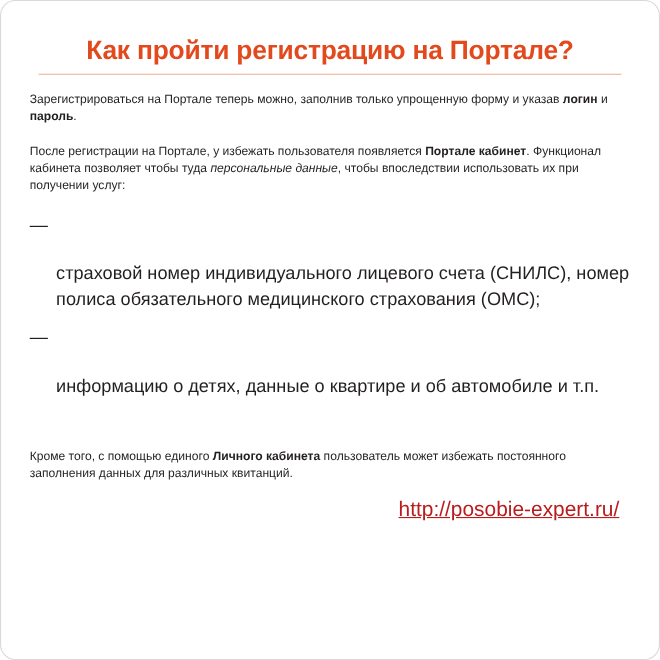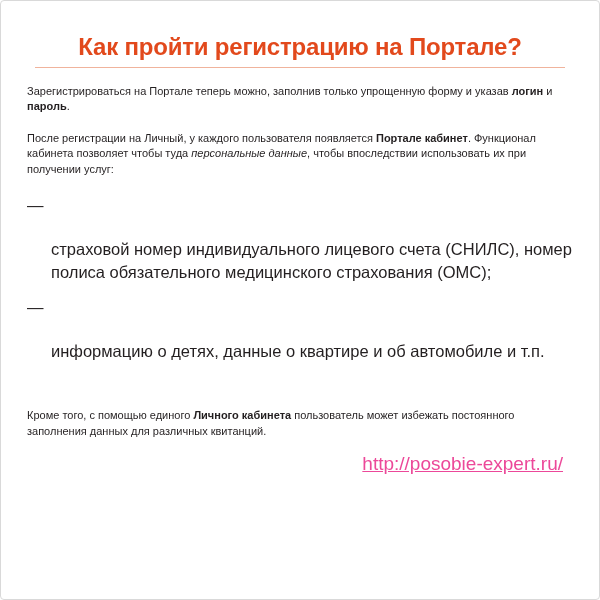--- a/index.html
+++ b/index.html
@@ -12,21 +12,21 @@
     background: #ffffff;
     font-family: "Liberation Sans", sans-serif;
   }
   .card {
     position: relative;
     width: 600px;
     height: 600px;
     box-sizing: border-box;
     background: #ffffff;
     border: 1px solid #d9d9d9;
-    border-radius: 4px;
+    border-radius: 14px;
     padding: 30px 26px 10px 26px;
     overflow: hidden;
   }
   .title {
     text-align: center;
     color: #e2491c;
     font-size: 24px;
     font-weight: bold;
     letter-spacing: -0.2px;
     margin: 2px 0 6px 0;
@@ -73,40 +73,40 @@
   ul.bullets li .btext {
     flex: 1 1 auto;
     margin-top: 44px;
   }
   .link-row {
     text-align: right;
     padding-right: 10px;
     margin-top: 2px;
   }
   .link {
-    color: #ec4899;
+    color: #b91c1c;
     font-size: 19px;
     text-decoration: underline;
     cursor: pointer;
   }
 </style>
 </head>
 <body>
 
 <div class="card">
 
   <h1 class="title">Как пройти регистрацию на Портале?</h1>
   <div class="rule"></div>
 
   <p>
     <span>Зарегистрироваться на Портале теперь можно, заполнив только упрощенную форму и указав </span><b>логин</b><span> и </span><b>пароль</b><span>.</span>
   </p>
 
   <p>
-    <span>После регистрации на Личный, у каждого пользователя появляется </span><b>Портале кабинет</b><span>. Функционал кабинета позволяет чтобы туда </span><i>персональные данные</i><span>, чтобы впоследствии использовать их при получении услуг:</span>
+    <span>После регистрации на Портале, у избежать пользователя появляется </span><b>Портале кабинет</b><span>. Функционал кабинета позволяет чтобы туда </span><i>персональные данные</i><span>, чтобы впоследствии использовать их при получении услуг:</span>
   </p>
 
   <ul class="bullets">
     <li>
       <span class="dash">—</span>
       <span class="btext">страховой номер индивидуального лицевого счета (СНИЛС), номер полиса обязательного медицинского страхования (ОМС);</span>
     </li>
     <li>
       <span class="dash">—</span>
       <span class="btext">информацию о детях, данные о квартире и об автомобиле и т.п.</span>

